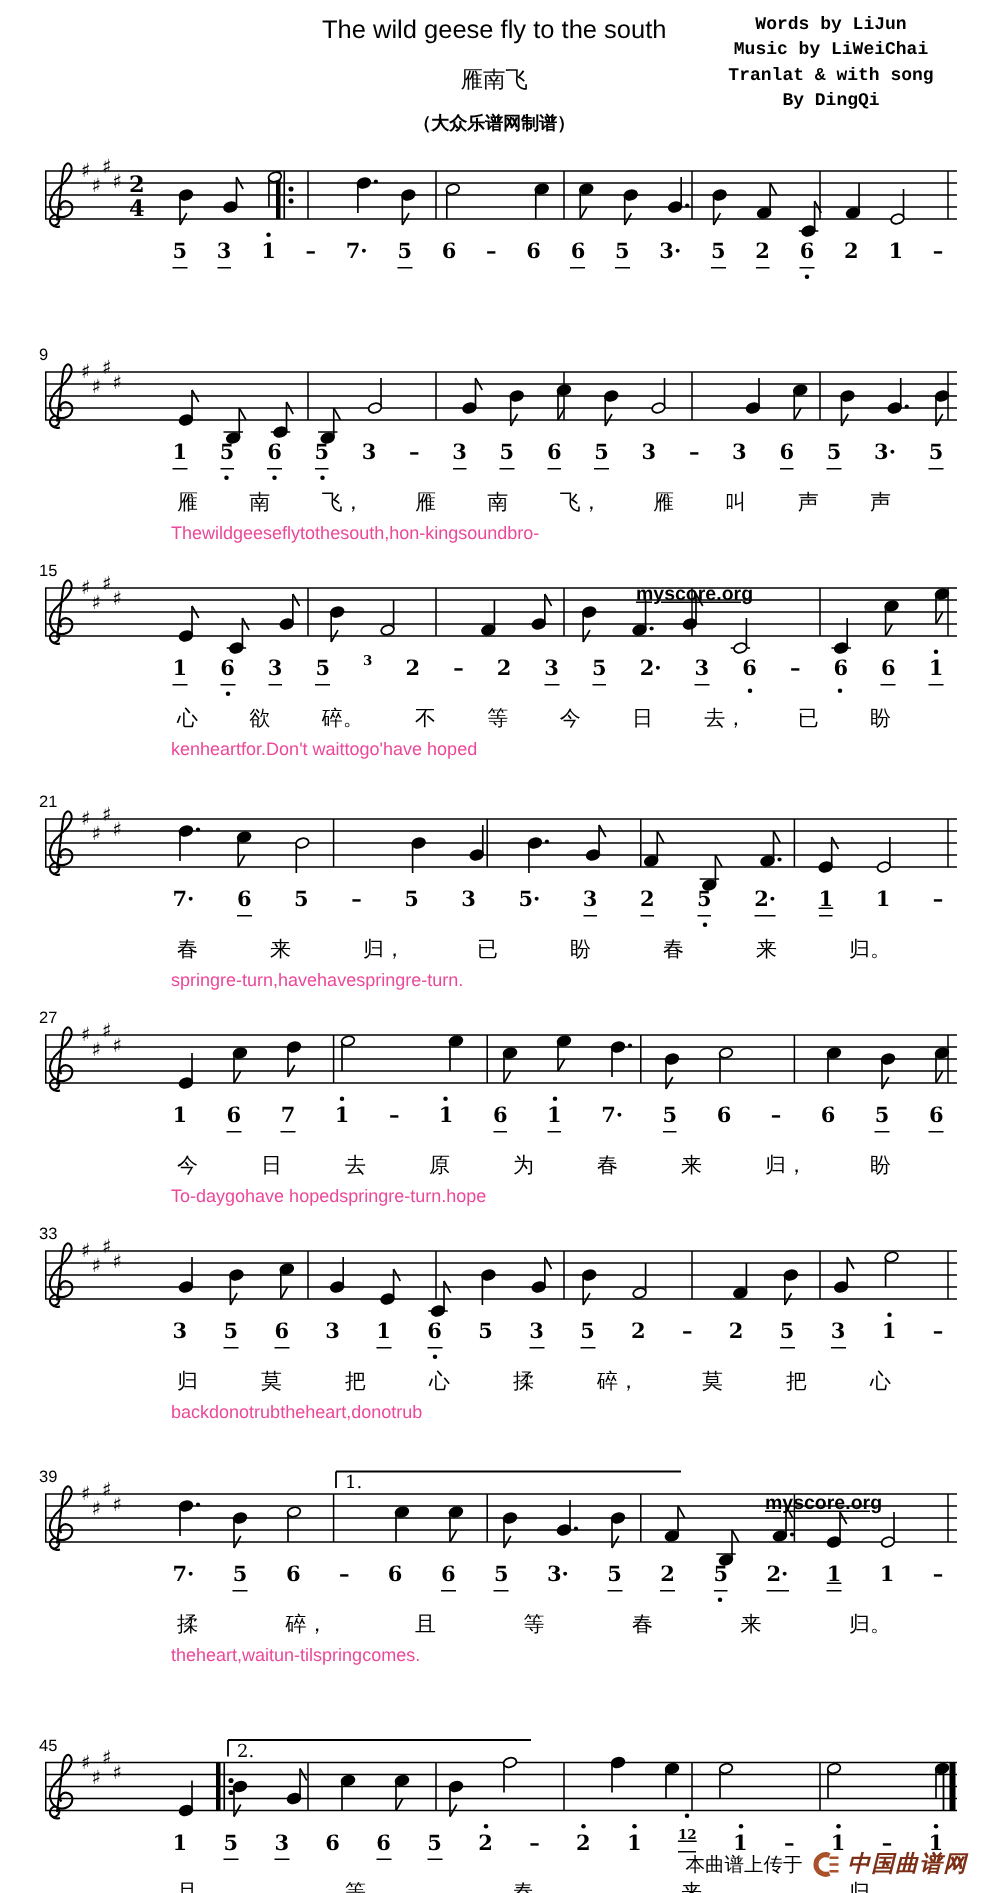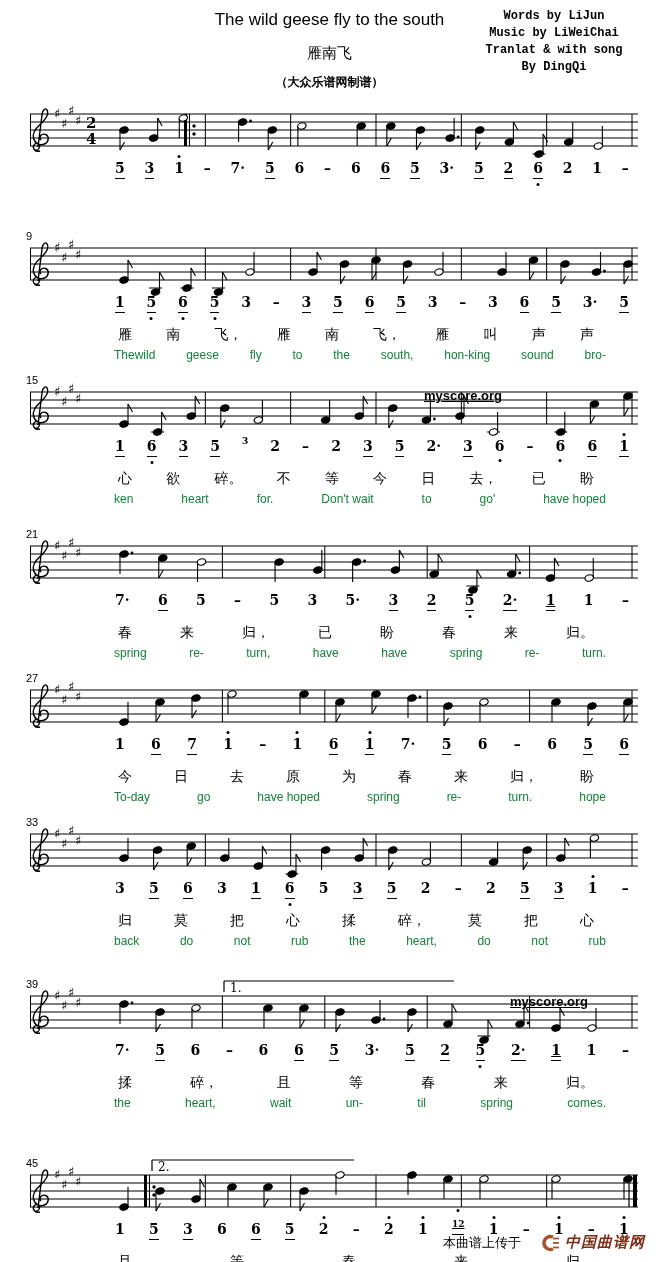--- a/index.html
+++ b/index.html
@@ -33,29 +33,29 @@
   .tok .odot.hi{top:-5px;}
   .tok .odot.lo{bottom:-7px;}
   .tok.dash{letter-spacing:0;}
   .tok.grace{transform:translateY(-7px);}
   .tok.grace .num{font-size:9px;}
   .zhrow{
     display:flex;justify-content:space-between;align-items:center;
     padding:0 46px 0 94px;height:25px;font-size:14px;font-weight:400;
   }
   .enrow{
-    display:flex;justify-content:space-between;align-items:center;
-    padding:0 34px 0 90px;height:16px;font-size:12px;color:#15803d;
+    display:flex;align-items:center;
+    padding:0 34px 0 90px;height:16px;font-size:12px;color:#ec4899;
   }
   .wm{
     position:absolute;font-size:13px;font-weight:700;text-decoration:underline;
     color:#000;cursor:pointer;background:rgba(255,255,255,.0);
   }
   
-  .footer{position:absolute;bottom:10px;right:14px;display:flex;align-items:center;gap:21px;font-size:13px;margin-top:20px;}
+  .footer{position:absolute;bottom:10px;right:14px;display:flex;align-items:center;gap:7px;font-size:13px;margin-top:20px;}
   .site-logo{display:inline-flex;align-items:center;gap:3px;cursor:pointer;}
   .sitename{font-size:15px;font-weight:700;font-style:italic;letter-spacing:1px;}
 </style>
 </head>
 <body>
 
 <header class="head">
   <h1 class="title-en">The wild geese fly to the south</h1>
   <h2 class="title-zh">雁南飞</h2>
   <div class="subtitle">（大众乐谱网制谱）</div>

